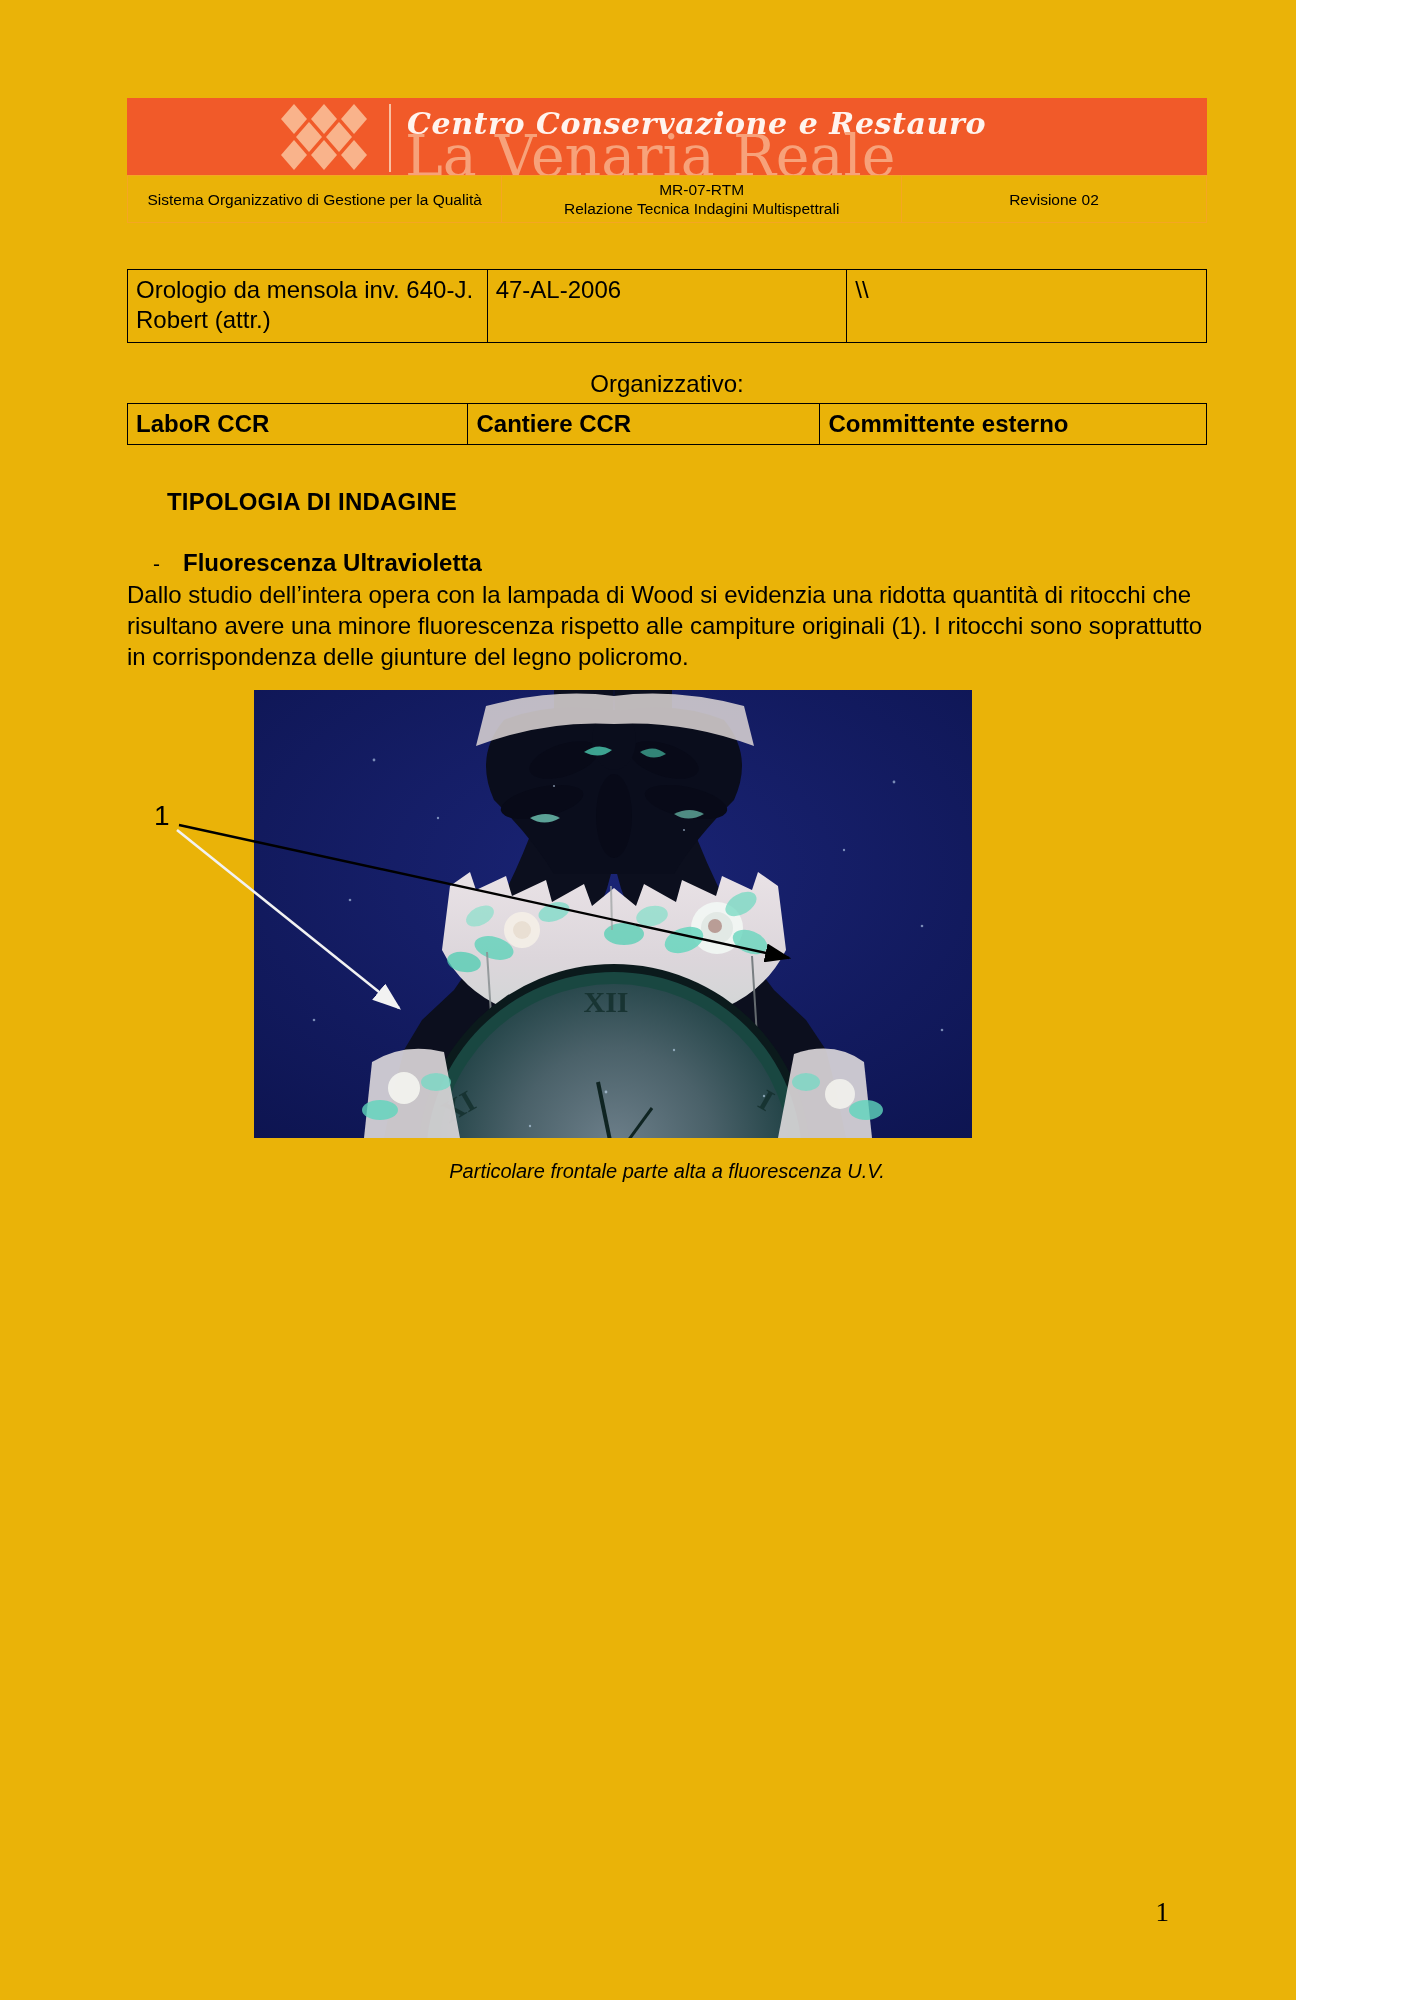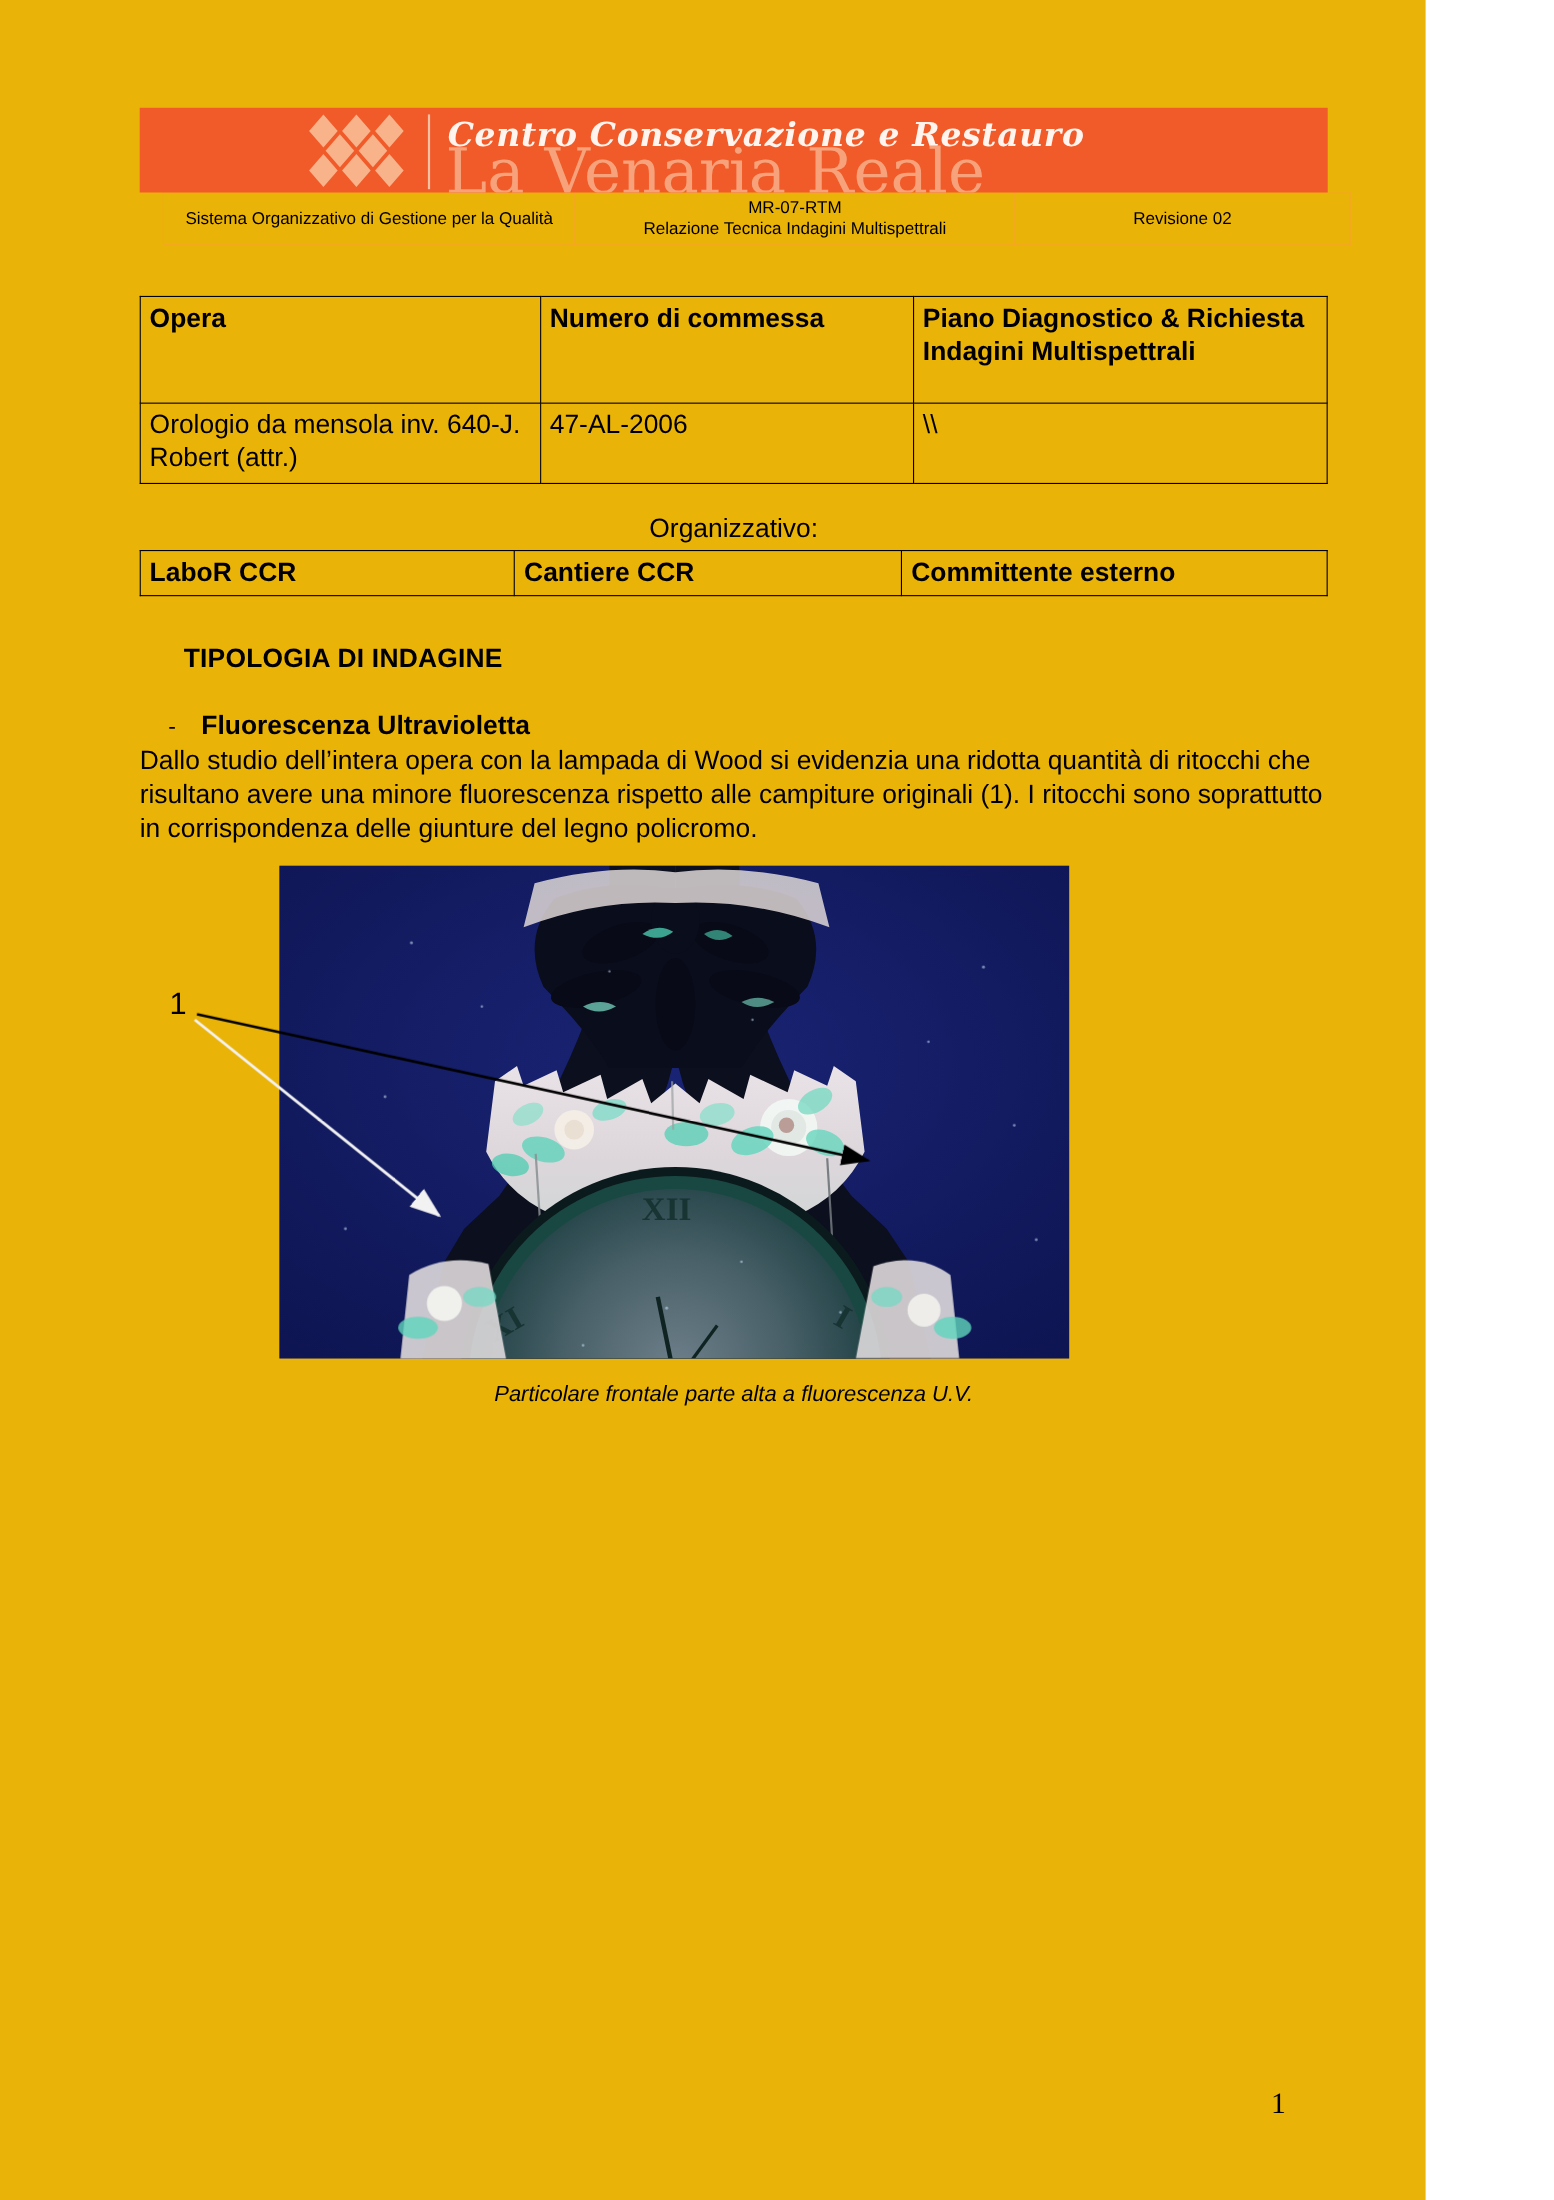--- a/index.html
+++ b/index.html
@@ -68,21 +68,20 @@
     line-height: 57px;
     color: #F7A27A;
     white-space: nowrap;
   }
 
   
   table.hdr {
     border-collapse: collapse;
     width: 100%;
     table-layout: fixed;
-    margin-left: 21px;
   }
   table.hdr td {
     border: 1px solid #F5A623;
     text-align: center;
     vertical-align: middle;
     font-size: 15.5px;
     line-height: 19px;
     padding: 4px 6px;
   }
   .hdr-c1 { width: 28.5%; }
@@ -225,25 +224,20 @@
         </td>
         <td class="hdr-c3">Revisione 02</td>
       </tr>
     </tbody>
       </table>
 
     <div class="spacer-46"></div>
 
     <table class="doc">
       <tbody>
-          <tr>
-        <td class="head" style="width:28%;height:86px;">Opera</td>
-        <td class="head" style="width:26%;">Numero di commessa</td>
-        <td class="head" style="width:29%;">Piano Diagnostico &amp; Richiesta Indagini Multispettrali</td>
-      </tr>
       <tr>
         <td style="height:62px;">Orologio da mensola inv. 640-J. Robert (attr.)</td>
         <td>47-AL-2006</td>
         <td>\\</td>
       </tr>
     </tbody>
       </table>
 
     <div class="spacer-26"></div>
 

